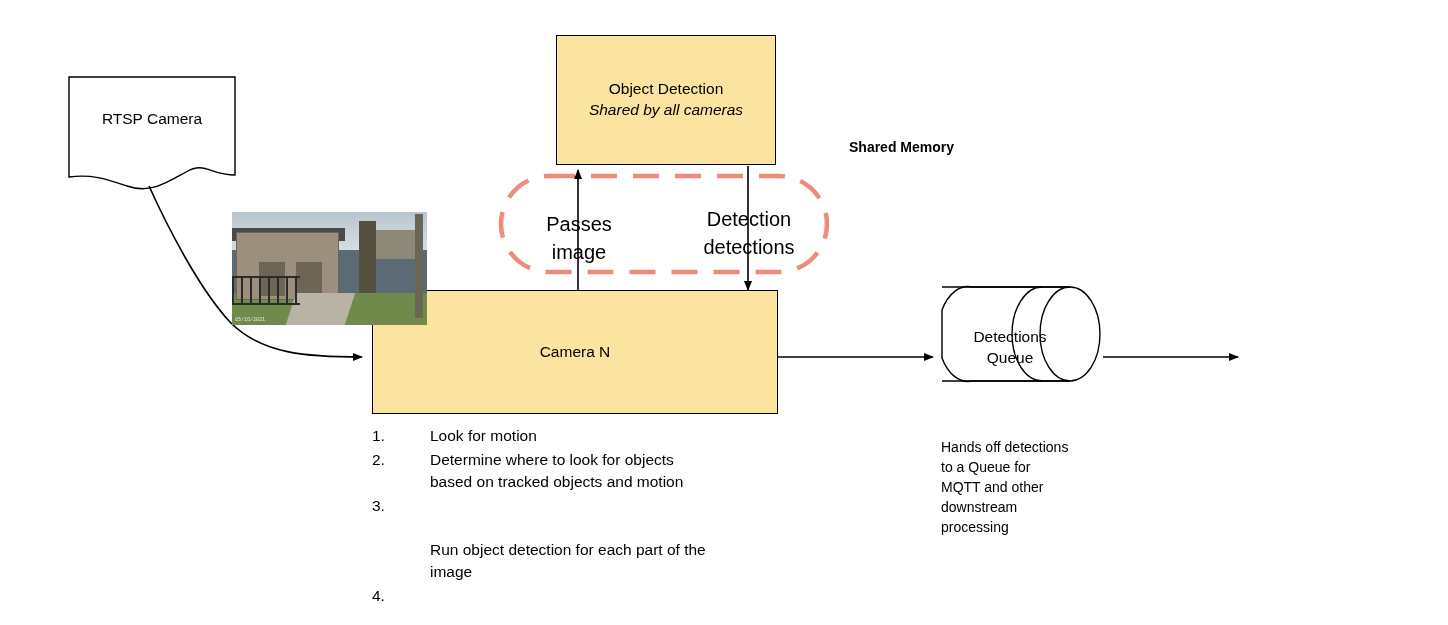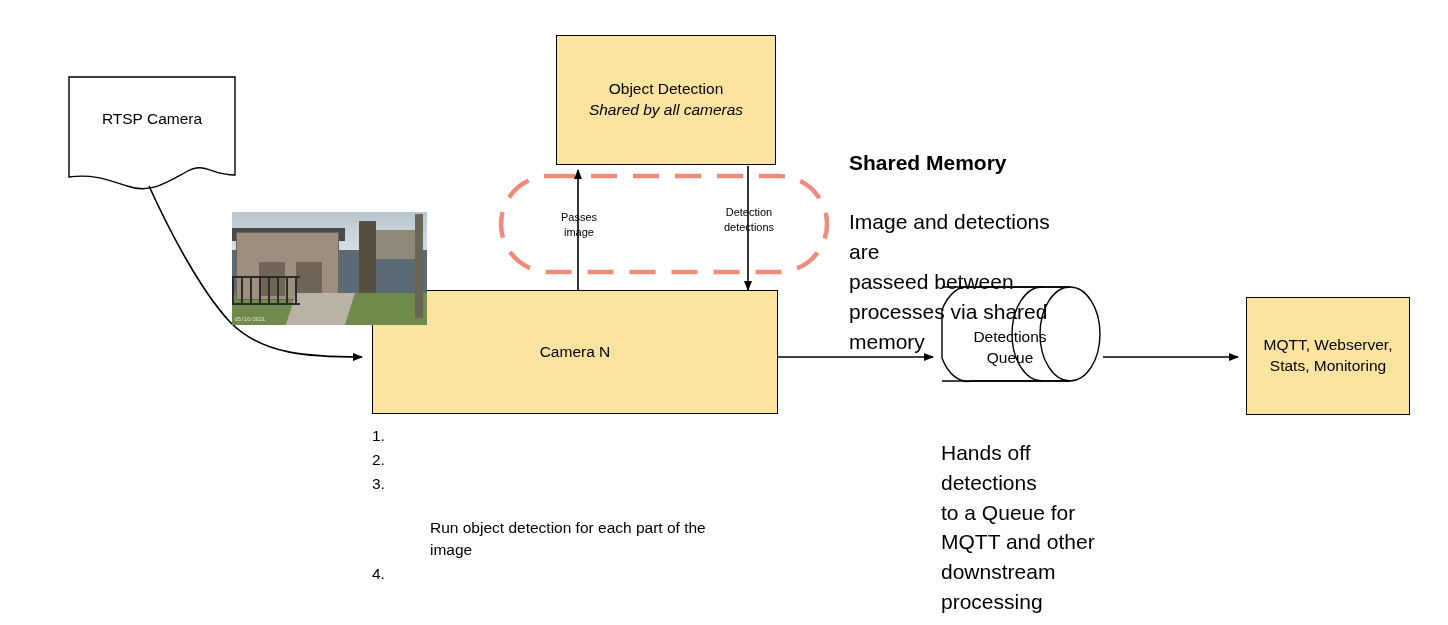--- a/index.html
+++ b/index.html
@@ -124,21 +124,21 @@
   }
   .thumb .ts {
     position: absolute; left: 3px; bottom: 2px;
     font-size: 5px; color: #e8e8e8;
     font-family: "Liberation Mono", monospace;
   }
 
   
   .txt {
     position: absolute;
-    font-size: 21px;
+    font-size: 14px;
     line-height: 1.42;
     white-space: pre-line;
   }
   .txt .hdr { font-weight: bold; }
 
   
   .list {
     position: absolute;
     left: 372px;
     top: 425px;
@@ -152,21 +152,21 @@
   }
   .list .num {
     width: 58px;
     flex: 0 0 58px;
   }
   .list .item { flex: 1; }
 
   
   .arrlabel {
     position: absolute;
-    font-size: 11px;
+    font-size: 20px;
     line-height: 1.4;
     text-align: center;
     white-space: pre-line;
   }
 </style>
 </head>
 <body>
 
 <div id="stage">
 
@@ -220,52 +220,47 @@
     <div class="walk"></div>
     <div class="fence"></div>
     <div class="tree"></div>
     <div class="pole"></div>
     <div class="ts">05/16/2021</div>
   </div>
 
   <div class="cyl-label" style="white-space: pre-line;">Detections
 Queue</div>
 
-  <div class="box" style="left:1246px; top:297px; width:164px; height:118px;">
-    <div style="white-space: pre-line;">MQTT, Webserver,
-Stats, Monitoring</div>
-  </div>
 
   <div class="arrlabel" style="left:527px; top:210px; width:104px;">Passes
 image</div>
 
   <div class="arrlabel" style="left:693px; top:205px; width:112px;">Detection
 detections</div>
 
   <div class="txt" style="left:849px; top:118px; width:220px;">
     <div class="hdr">Shared Memory</div>
-    <div style="white-space: pre-line;">Image and detections are
-passeed between
-processes via shared
-memory</div>
   </div>
 
 
   <div class="txt" style="left:941px; top:438px; width:190px;">Hands off detections
 to a Queue for
 MQTT and other
 downstream
 processing</div>
 
   <div class="list">
     <div class="row">
       <div class="num">1.</div>
+      <div class="item" style="white-space: pre-line;">Look for motion</div>
     </div>
     <div class="row">
       <div class="num">2.</div>
+      <div class="item" style="white-space: pre-line;">Determine where to look for objects
+based on tracked objects and motion</div>
     </div>
     <div class="row">
       <div class="num">3.</div>
       <div class="item" style="white-space: pre-line; margin-top: 44px;">Run object detection for each part of the
 image</div>
     </div>
     <div class="row">
       <div class="num">4.</div>
     </div>
   </div>

